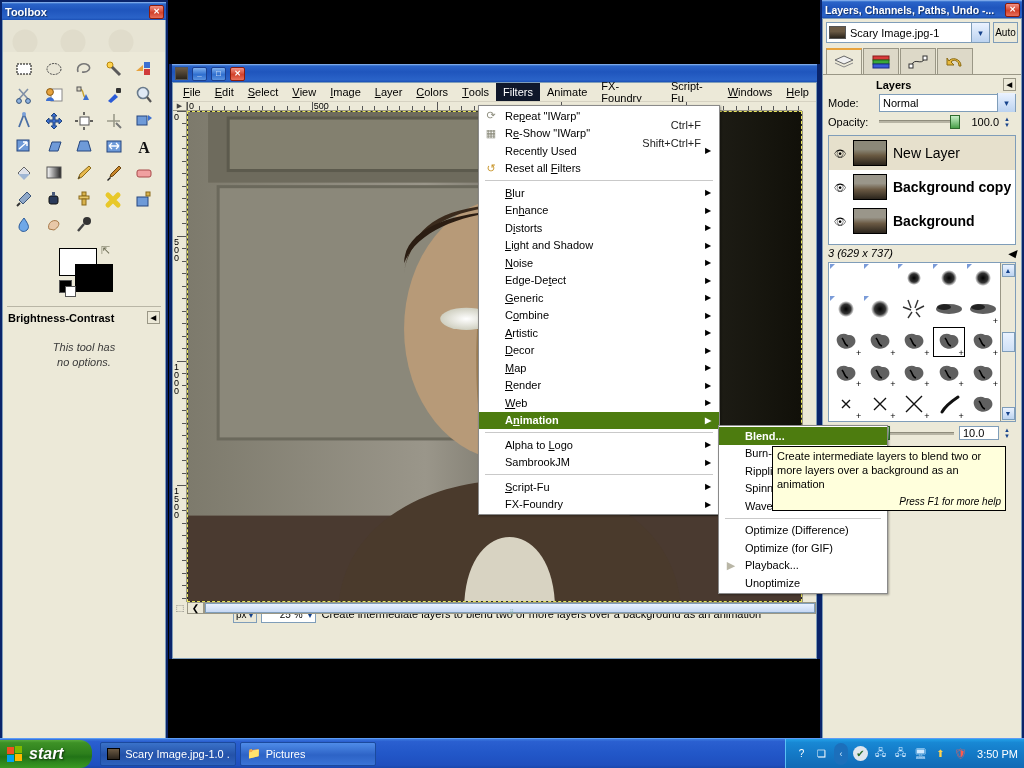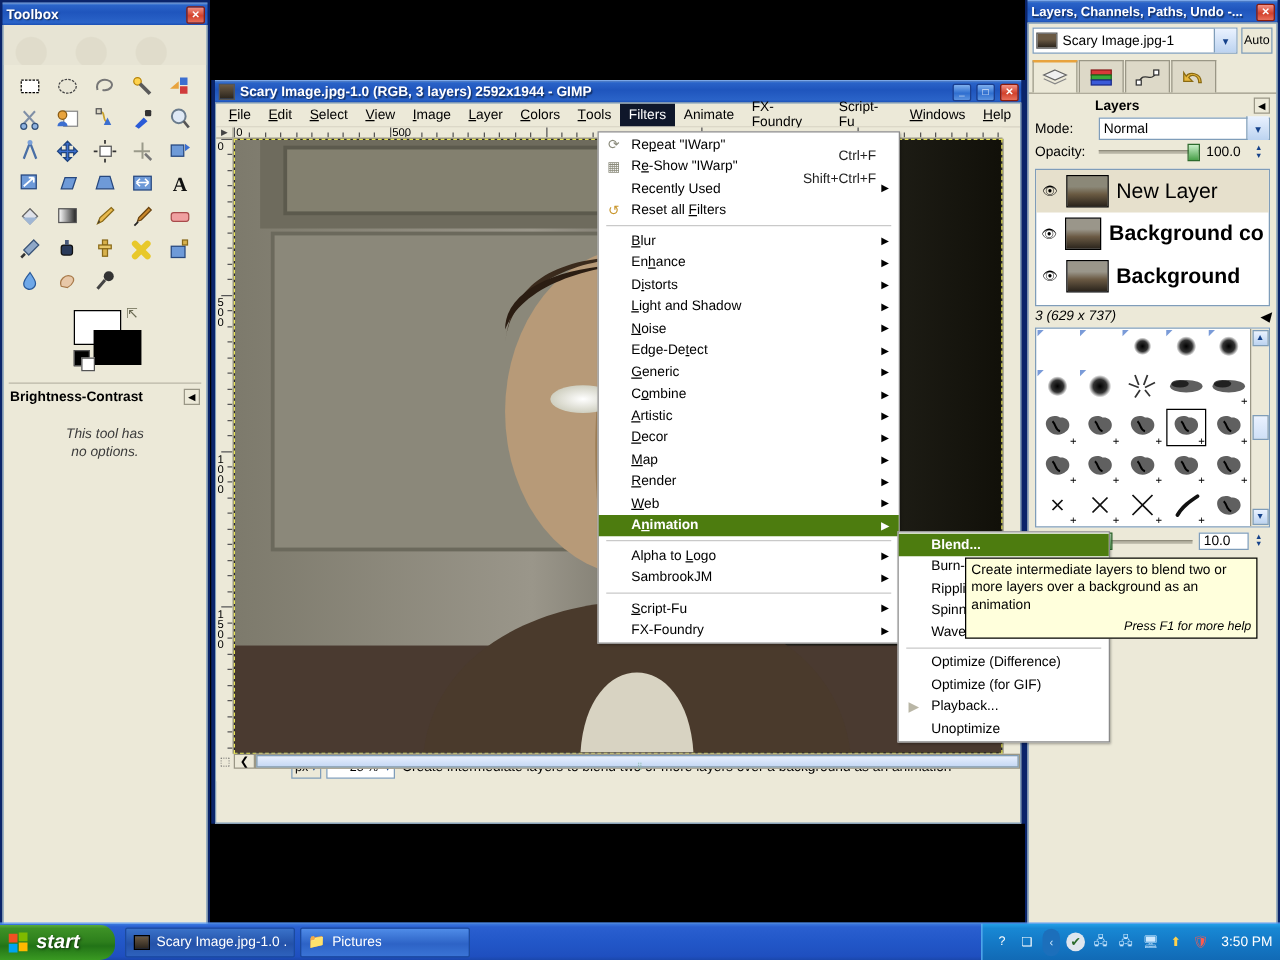--- a/index.html
+++ b/index.html
@@ -140,21 +140,21 @@
   .spin { width:12px; display:flex; flex-direction:column; font-size:6px; line-height:6px; color:#15428b;}
   .lock-chk { width:13px;height:13px;border:1px solid #15428b;background:#fff;}
   .lock-alpha { width:14px;height:14px;border:1px solid #888;
      background-image:linear-gradient(45deg,#999 25%,transparent 25%,transparent 75%,#999 75%),
                       linear-gradient(45deg,#999 25%,#ccc 25%,#ccc 75%,#999 75%);
      background-size:6px 6px; background-position:0 0,3px 3px;}
   .layerlist { margin:4px 5px 0 5px; background:#fff; border:1px solid #7f9db9; flex:0 0 auto; height:110px; }
   .layer-item { display:flex; align-items:center; height:34px; gap:6px; padding:0 4px; }
   .layer-item.sel { background:#e6e0cc; }
   .layer-thumb { width:34px; height:26px; border:1px solid #000; }
-  .layer-name { font-size:17px; white-space:nowrap; overflow:hidden; }
+  .layer-name { font-size:14px; white-space:nowrap; overflow:hidden; }
   .layer-item.sel .layer-name { font-weight:normal; }
   .layer-item:not(.sel) .layer-name { font-weight:bold; }
   .eye { width:14px; text-align:center; font-size:11px; }
   .brushes-title { padding:2px 5px 0 5px; font-size:11px; font-style:italic; display:flex; }
   .brushgrid { margin:2px 5px 0 5px; border:1px solid #7f9db9; background:#fff; display:flex; height:160px;}
   .bg-cells { flex:1; display:grid; grid-template-columns:repeat(5,1fr); grid-template-rows:repeat(5,1fr); }
   .bcell { position:relative; display:flex; align-items:center; justify-content:center; }
   .bcell.sel { outline:1px solid #000; outline-offset:-2px; }
   .bcell .corner { position:absolute; left:1px; top:1px; width:0;height:0;
                    border-left:5px solid #7a9bd8; border-bottom:5px solid transparent; }
@@ -418,21 +418,20 @@
       <div class="tooloptions-body">
         <div>This tool has</div>
         <div>no options.</div>
       </div>
     </div>
   </div>
 
   <div id="gimpwin">
     <div class="xp-title">
       <span class="thumb-sm" style="background:linear-gradient(#6b5a44,#2a241c);width:13px;height:13px;"></span>
-      <span class="t-text">Scary Image.jpg-1.0 (RGB, 3 layers) 2592x1944 - GIMP</span>
       <span class="xp-btn">_</span>
       <span class="xp-btn">□</span>
       <span class="xp-btn close">✕</span>
     </div>
 
     <div class="body">
 
       <div class="menubar" id="menubar">
           <div class="mi"><u>F</u>ile</div>
           <div class="mi"><u>E</u>dit</div>
@@ -870,21 +869,21 @@
             <span>Normal</span>
             <span class="dropbtn">▾</span>
           </div>
         </div>
         <div class="frow">
           <span class="flabel">Opacity:</span>
           <div class="slider">
             <div class="track"></div>
             <div class="knob"></div>
           </div>
-          <span style="width:34px;">100.0</span>
+          <span style="width:34px;text-align:right">100.0</span>
           <span class="spin">
               <span>▲</span>
               <span>▼</span>
             </span>
         </div>
       </div>
 
       <div class="layerlist" id="layerlist">
           <div class="layer-item sel">
             <span class="eye" style="font-size: 10px;">👁</span>

